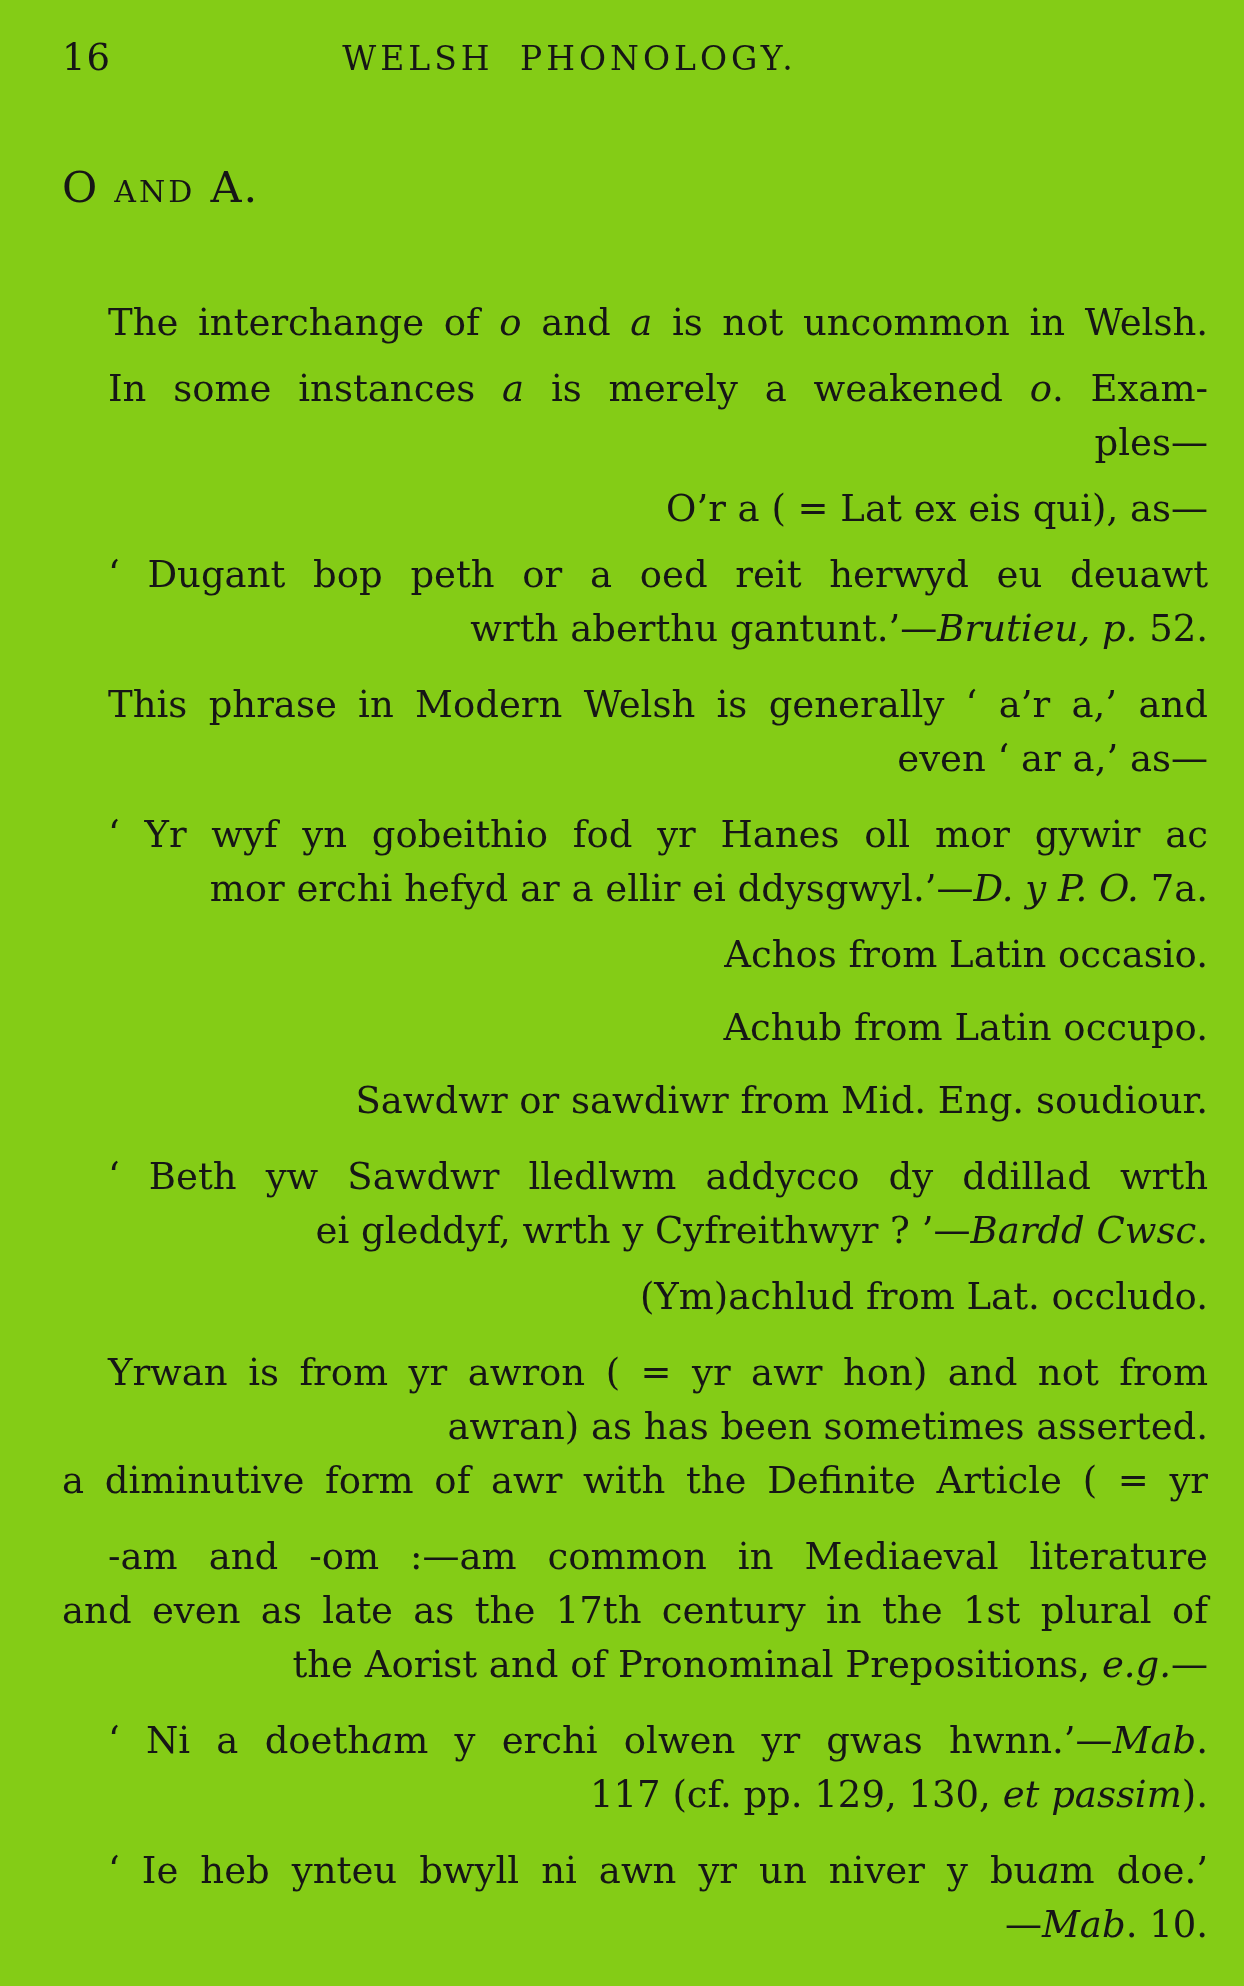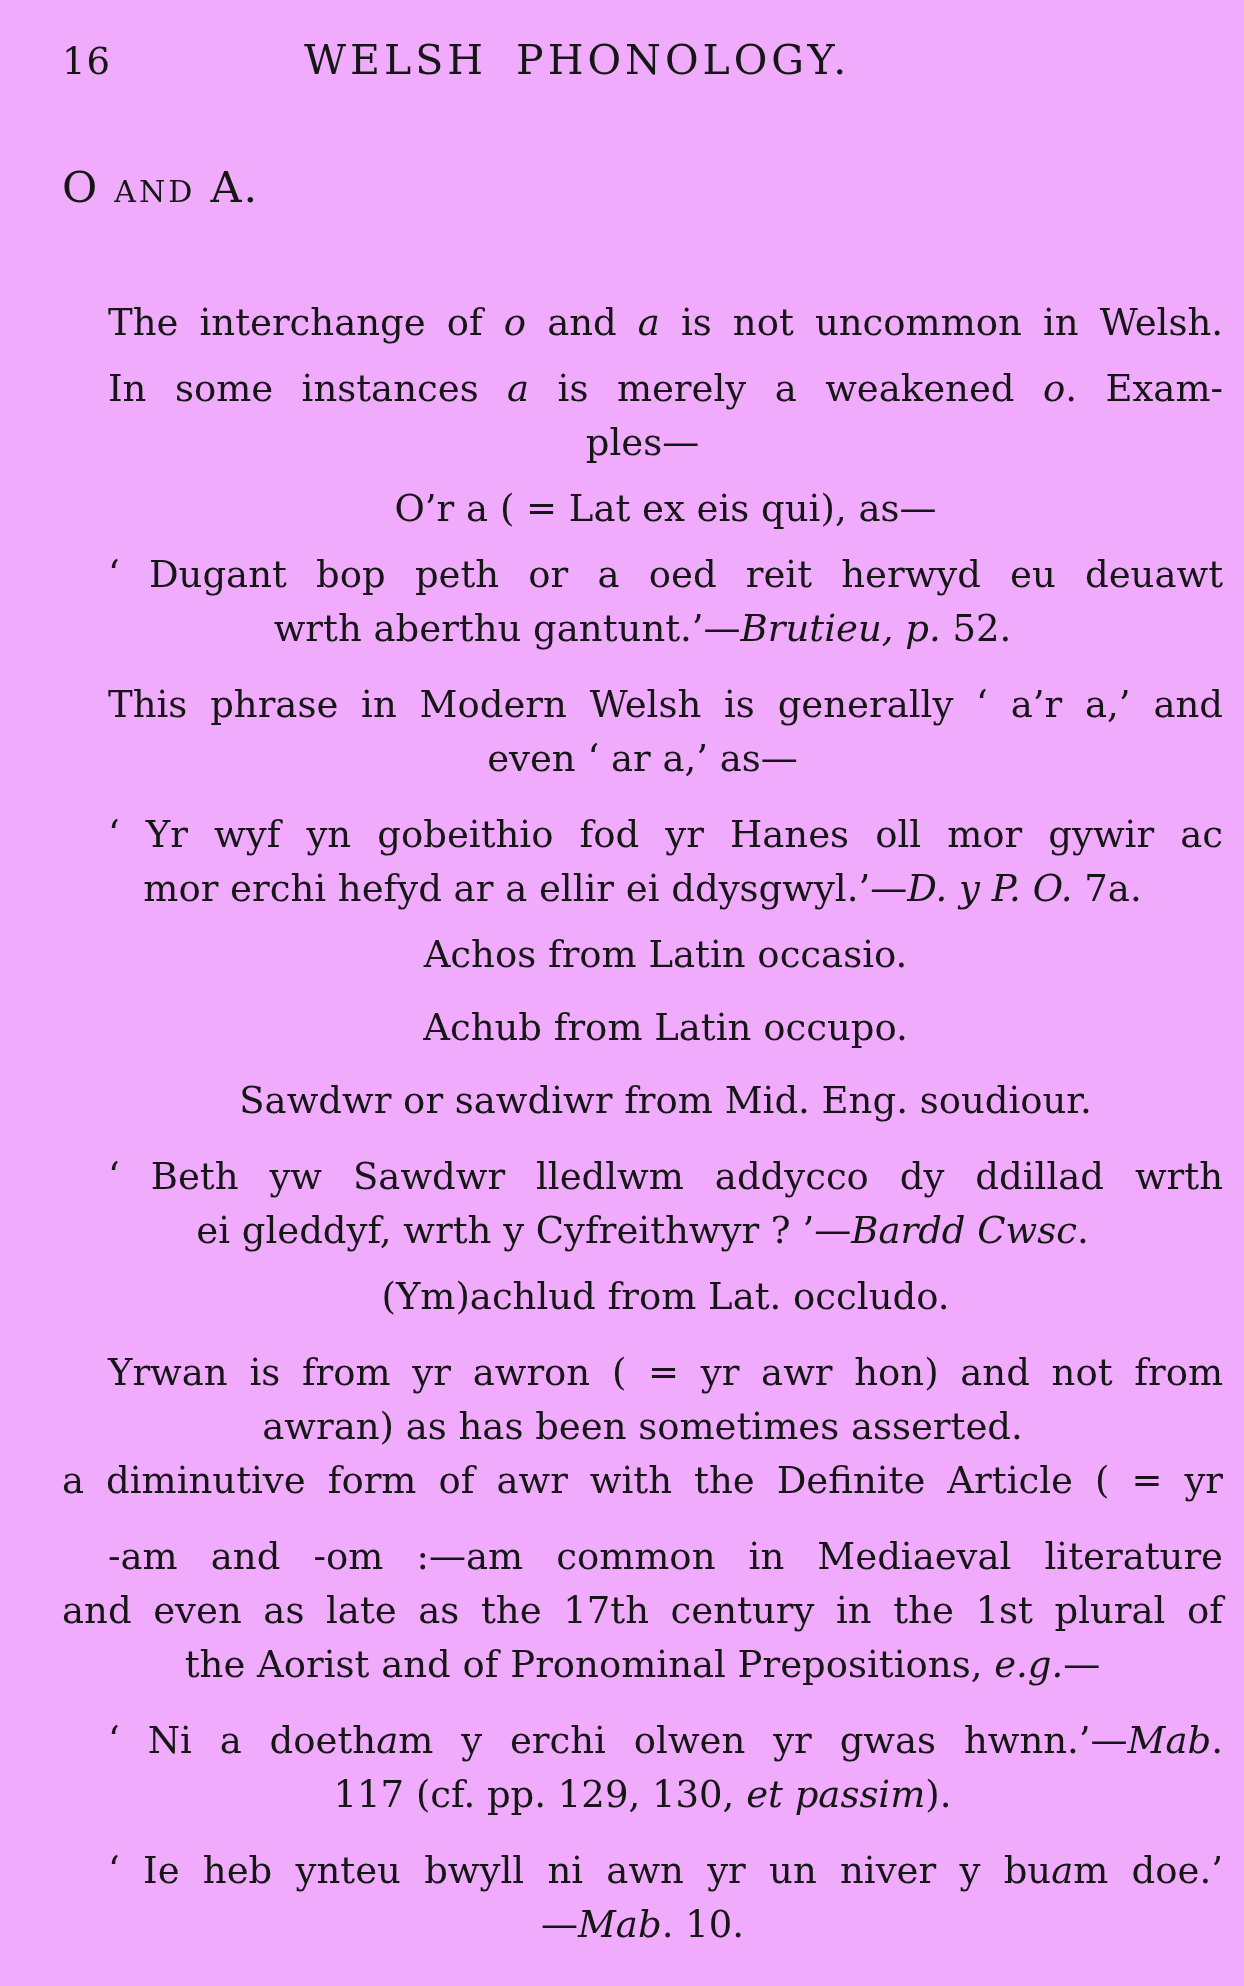--- a/index.html
+++ b/index.html
@@ -11,42 +11,42 @@
     width: 1244px;
     height: 1986px;
     overflow: hidden;
     font-family: "DejaVu Serif", "Liberation Serif", serif;
     color: #161616;
   }
   .page {
     box-sizing: border-box;
     width: 1244px;
     height: 1986px;
-    padding: 36px 21px 0 62px;
-    background: #f0abfc;
+    padding: 36px 36px 0 62px;
+    background: #84cc16;
   }
   
   .page-header {
     display: flex;
     align-items: baseline;
     height: 48px;
   }
   .page-number {
     font-size: 37px;
     letter-spacing: 1px;
     flex: 0 0 auto;
   }
   .running-title-wrap {
     flex: 1 1 auto;
     text-align: center;
     
     padding-right: 180px;
   }
   .running-title {
-    font-size: 41px;
+    font-size: 33px;
     letter-spacing: 4px;
     word-spacing: 12px;
     white-space: nowrap;
   }
   
   .section-heading {
     margin-top: 78px;
     margin-bottom: 84px;
     white-space: nowrap;
   }
@@ -63,21 +63,21 @@
   .text-block {
     font-size: 37px;
     line-height: 54px;
   }
   .para { margin: 0; }
   .para.none   { margin-top: 0; }
   .para.tight  { margin-top: 19px; }
   .para.normal { margin-top: 12px; }
   .para.loose  { margin-top: 22px; }
   .line {
-    text-align: center;
+    text-align: right;
     white-space: normal;
   }
   .line.fill {
     text-align: justify;
     text-align-last: justify;
   }
   .line.indent { text-indent: 46px; }
   .em { font-style: italic; }
 </style>
 </head>

